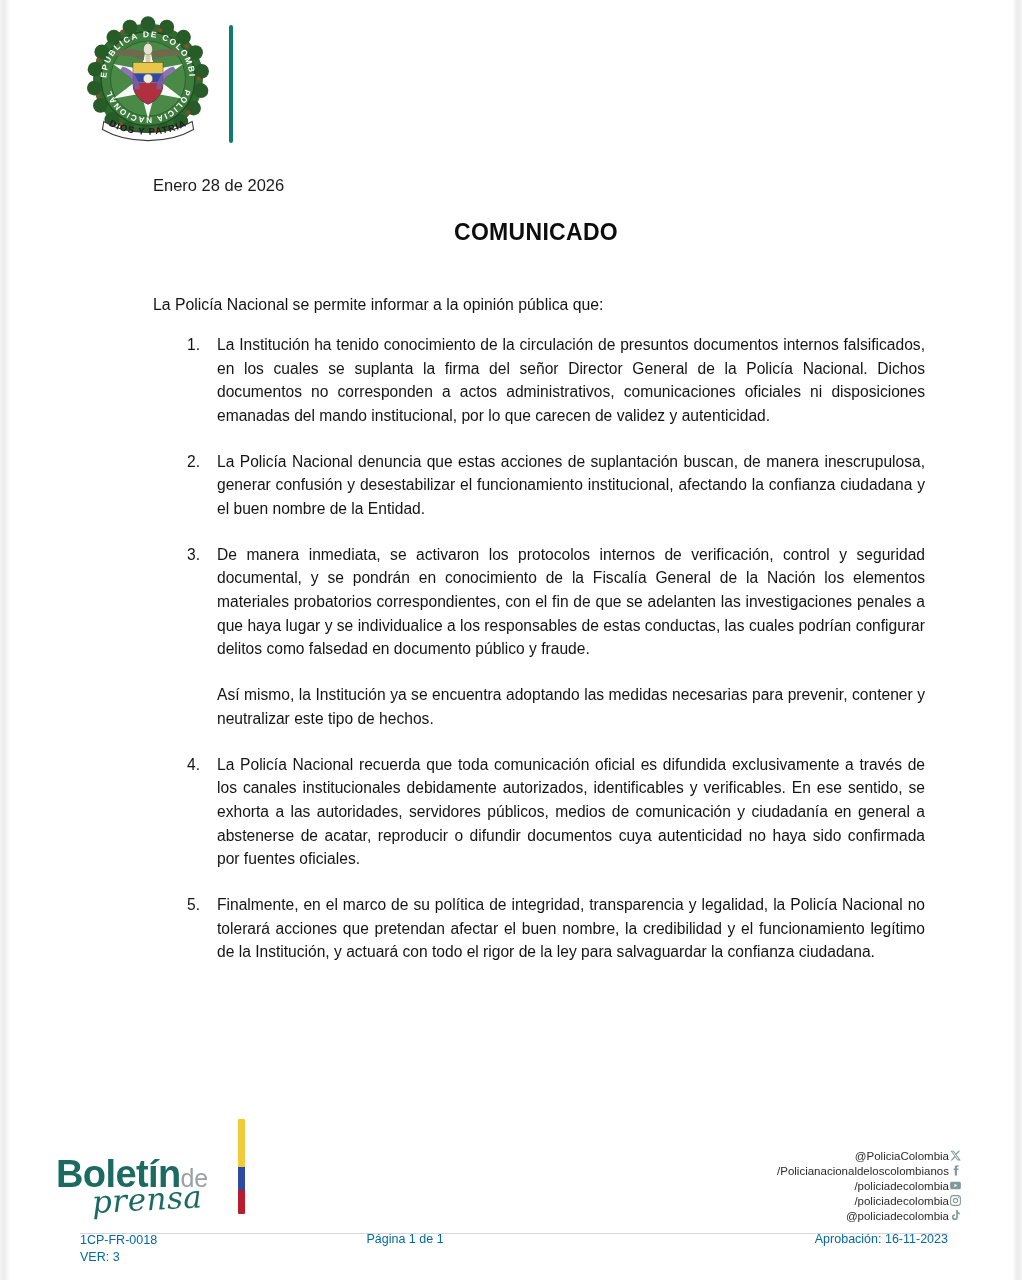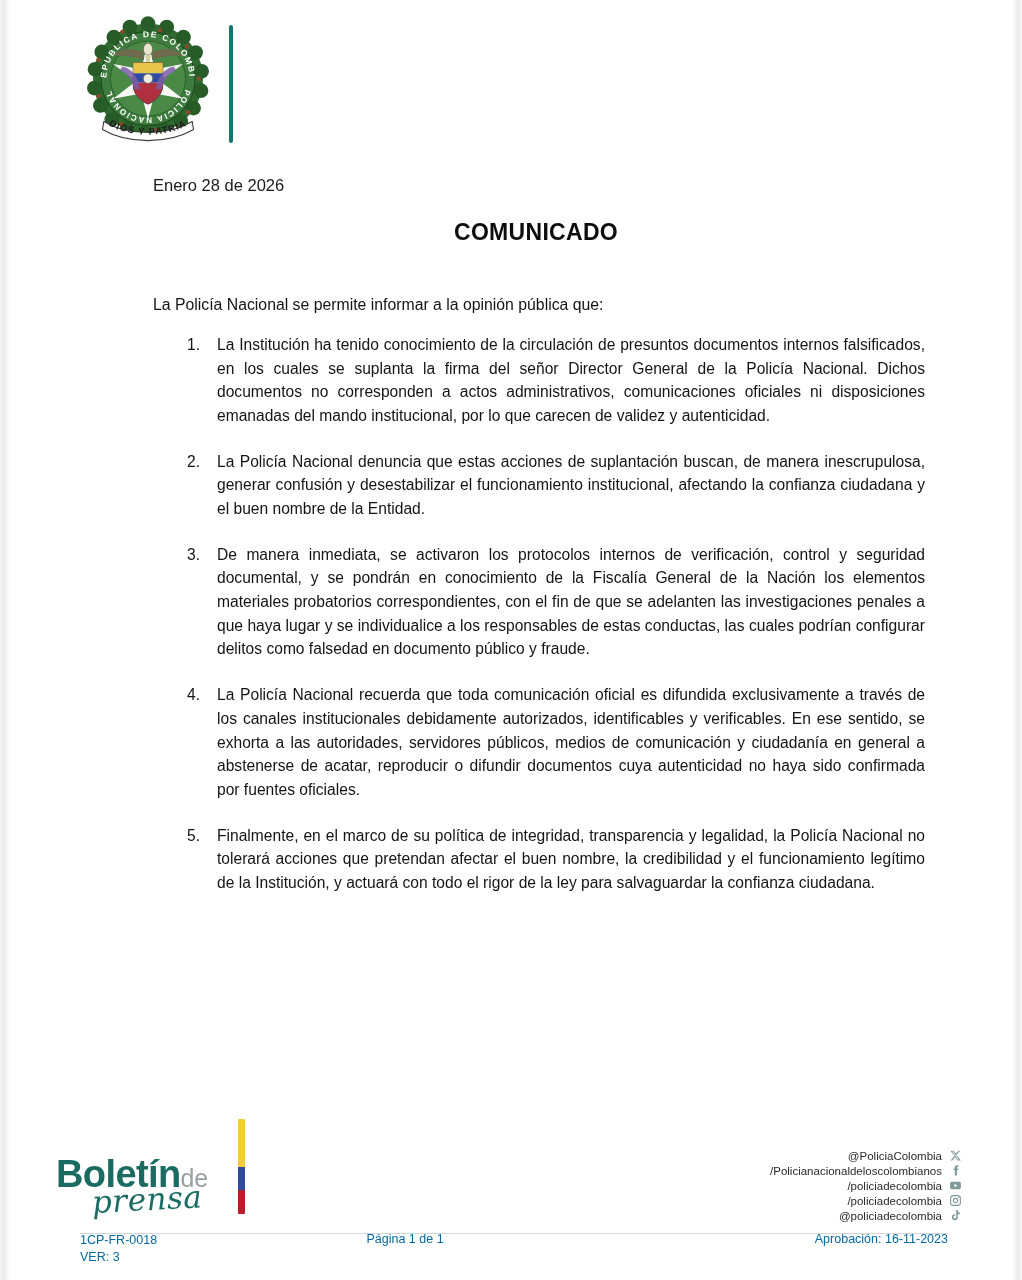--- a/index.html
+++ b/index.html
@@ -207,21 +207,20 @@
   .social {
     position: absolute;
     right: 42px;
     bottom: 56px;
     text-align: right;
   }
   .social-row {
     display: flex;
     align-items: center;
     justify-content: flex-end;
-    gap: 7px;
     margin-bottom: 2px;
   }
   .social-handle {
     font-size: 11.5px;
     color: #2a2a2a;
     font-family: "Liberation Sans", sans-serif;
   }
   .social-icon {
     width: 13px;
     height: 13px;
@@ -361,20 +360,21 @@
 
       <ol class="clauses">
         <li>
           <p>La Institución ha tenido conocimiento de la circulación de presuntos documentos internos falsificados, en los cuales se suplanta la firma del señor Director General de la Policía Nacional. Dichos documentos no corresponden a actos administrativos, comunicaciones oficiales ni disposiciones emanadas del mando institucional, por lo que carecen de validez y autenticidad.</p>
         </li>
         <li>
           <p>La Policía Nacional denuncia que estas acciones de suplantación buscan, de manera inescrupulosa, generar confusión y desestabilizar el funcionamiento institucional, afectando la confianza ciudadana y el buen nombre de la Entidad.</p>
         </li>
         <li>
           <p>De manera inmediata, se activaron los protocolos internos de verificación, control y seguridad documental, y se pondrán en conocimiento de la Fiscalía General de la Nación los elementos materiales probatorios correspondientes, con el fin de que se adelanten las investigaciones penales a que haya lugar y se individualice a los responsables de estas conductas, las cuales podrían configurar delitos como falsedad en documento público y fraude.</p>
+          <p>Así mismo, la Institución ya se encuentra adoptando las medidas necesarias para prevenir, contener y neutralizar este tipo de hechos.</p>
         </li>
         <li>
           <p>La Policía Nacional recuerda que toda comunicación oficial es difundida exclusivamente a través de los canales institucionales debidamente autorizados, identificables y verificables. En ese sentido, se exhorta a las autoridades, servidores públicos, medios de comunicación y ciudadanía en general a abstenerse de acatar, reproducir o difundir documentos cuya autenticidad no haya sido confirmada por fuentes oficiales.</p>
         </li>
         <li>
           <p>Finalmente, en el marco de su política de integridad, transparencia y legalidad, la Policía Nacional no tolerará acciones que pretendan afectar el buen nombre, la credibilidad y el funcionamiento legítimo de la Institución, y actuará con todo el rigor de la ley para salvaguardar la confianza ciudadana.</p>
         </li>
       </ol>
     </div>
 

